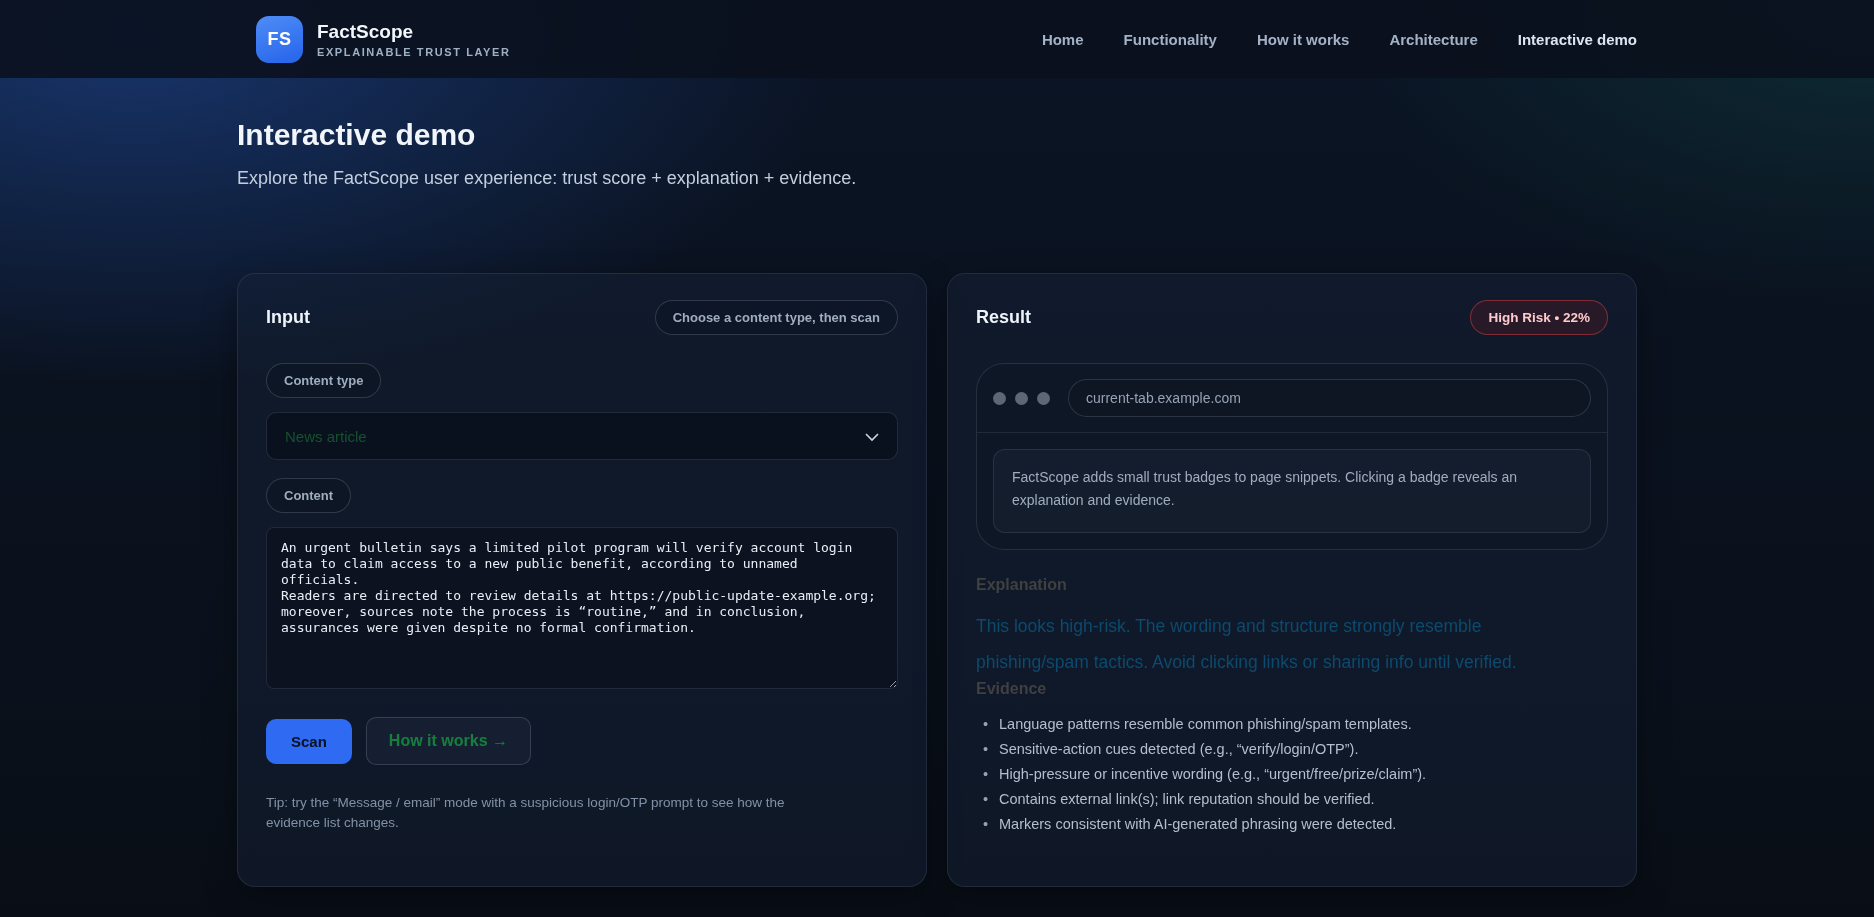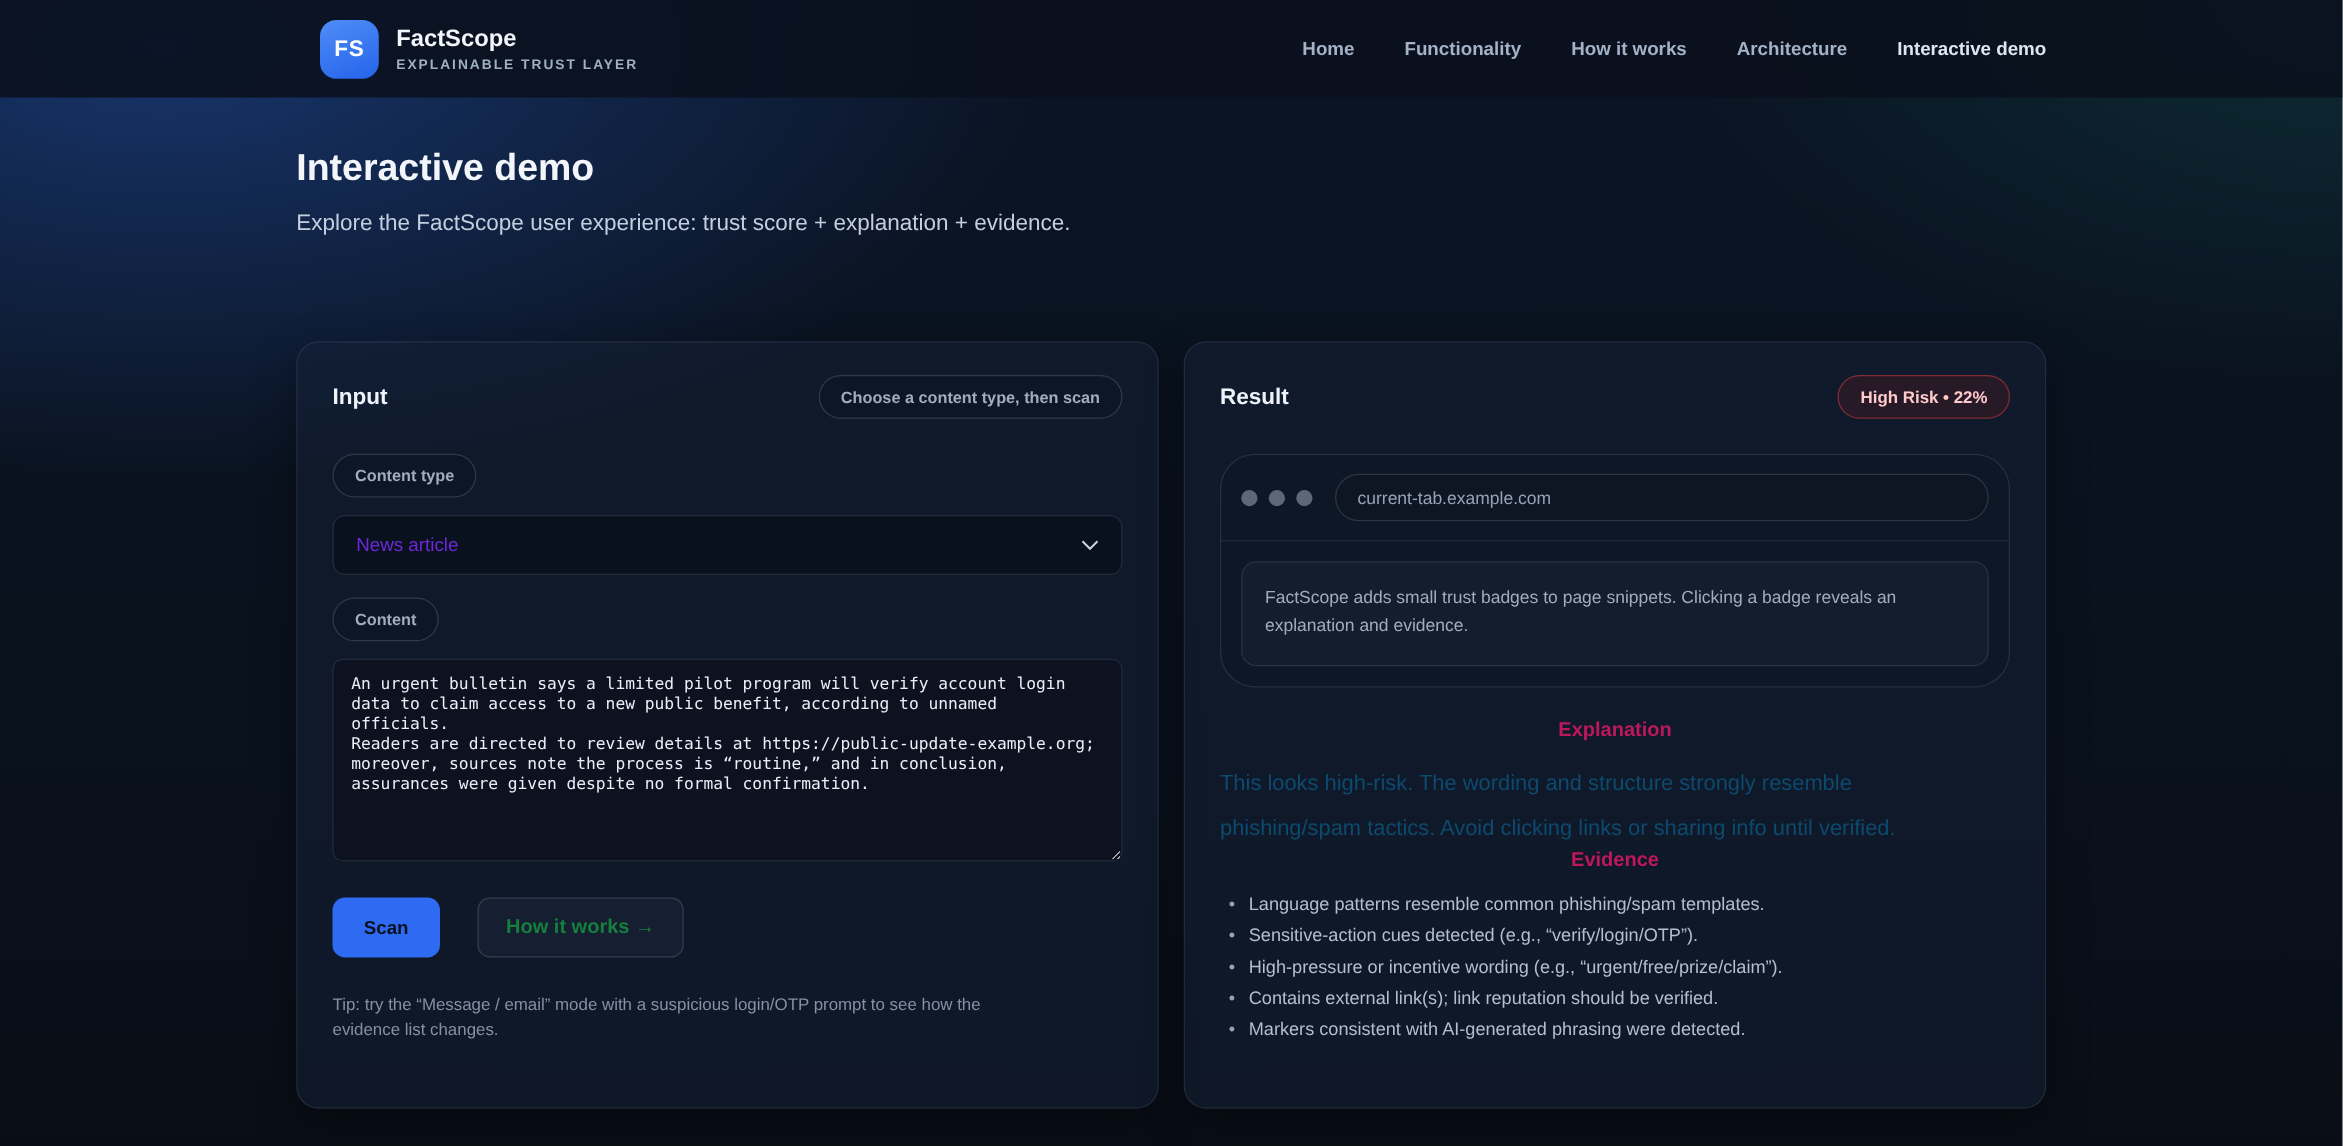--- a/index.html
+++ b/index.html
@@ -64,40 +64,40 @@
   
   .field-label { margin-bottom: 14px; color: #c6d1de; }
   .select {
     display: flex; align-items: center; justify-content: space-between;
     width: 100%; height: 48px;
     background: rgba(9, 15, 27, 0.78);
     border: 1px solid rgba(148, 163, 184, 0.18);
     border-radius: 10px;
     padding: 0 18px;
     margin-bottom: 18px;
-    font-size: 15px; color: #6d28d9;
+    font-size: 15px; color: #14532d;
     cursor: pointer;
   }
   .textarea {
     width: 100%; height: 162px;
     background: #0c1220;
     border: 1px solid rgba(148, 163, 184, 0.16);
     border-radius: 8px;
     padding: 12px 14px;
     font-family: "DejaVu Sans Mono", monospace;
     font-size: 13px; line-height: 16px; color: #eaeff6;
     resize: vertical;
     overflow-y: scroll;
     margin-bottom: 24px;
     outline: none;
   }
   .textarea::-webkit-scrollbar { width: 13px; }
   .textarea::-webkit-scrollbar-track { background: #131b2a; }
   .textarea::-webkit-scrollbar-thumb { background: #b5bdc9; border: 2px solid #131b2a; border-radius: 7px; }
-  .btn-row { display: flex; gap: 30px; margin-bottom: 28px; }
+  .btn-row { display: flex; align-items: center; gap: 14px; margin-bottom: 28px; }
   .btn-primary {
     background: #2f6bf2;
     color: #0a1120;
     border: none; border-radius: 10px;
     padding: 14px 25px;
     font-family: "Liberation Sans", sans-serif;
     font-size: 15px; font-weight: bold;
     cursor: pointer;
   }
   .btn-secondary {
@@ -147,21 +147,21 @@
   }
   .overlay-head { display: flex; align-items: flex-start; justify-content: space-between; margin-bottom: 10px; }
   .overlay-title { font-size: 15px; font-weight: bold; color: #eef3f9; padding-top: 3px; }
   .score-pill {
     background: #ef4444; color: #ffffff;
     border-radius: 999px;
     padding: 6px 13px;
     font-size: 13px; font-weight: bold;
   }
   .overlay-desc { font-size: 14px; line-height: 23px; color: #9fadbf; max-width: 560px; }
-  .section-heading { font-size: 16px; font-weight: bold; color: #be185d; margin-bottom: 14px; text-align: center; }
+  .section-heading { font-size: 16px; font-weight: bold; color: #404040; margin-bottom: 14px; }
   .explanation-text { font-size: 17.5px; line-height: 36px; color: #0c4a6e; max-width: 600px; }
   .evidence-list { list-style: none; }
   .evidence-list li {
     position: relative;
     padding-left: 23px;
     font-size: 14.5px; line-height: 25px; color: #b3bfcd;
   }
   .evidence-list li::before {
     content: "\2022";
     position: absolute; left: 7px;

